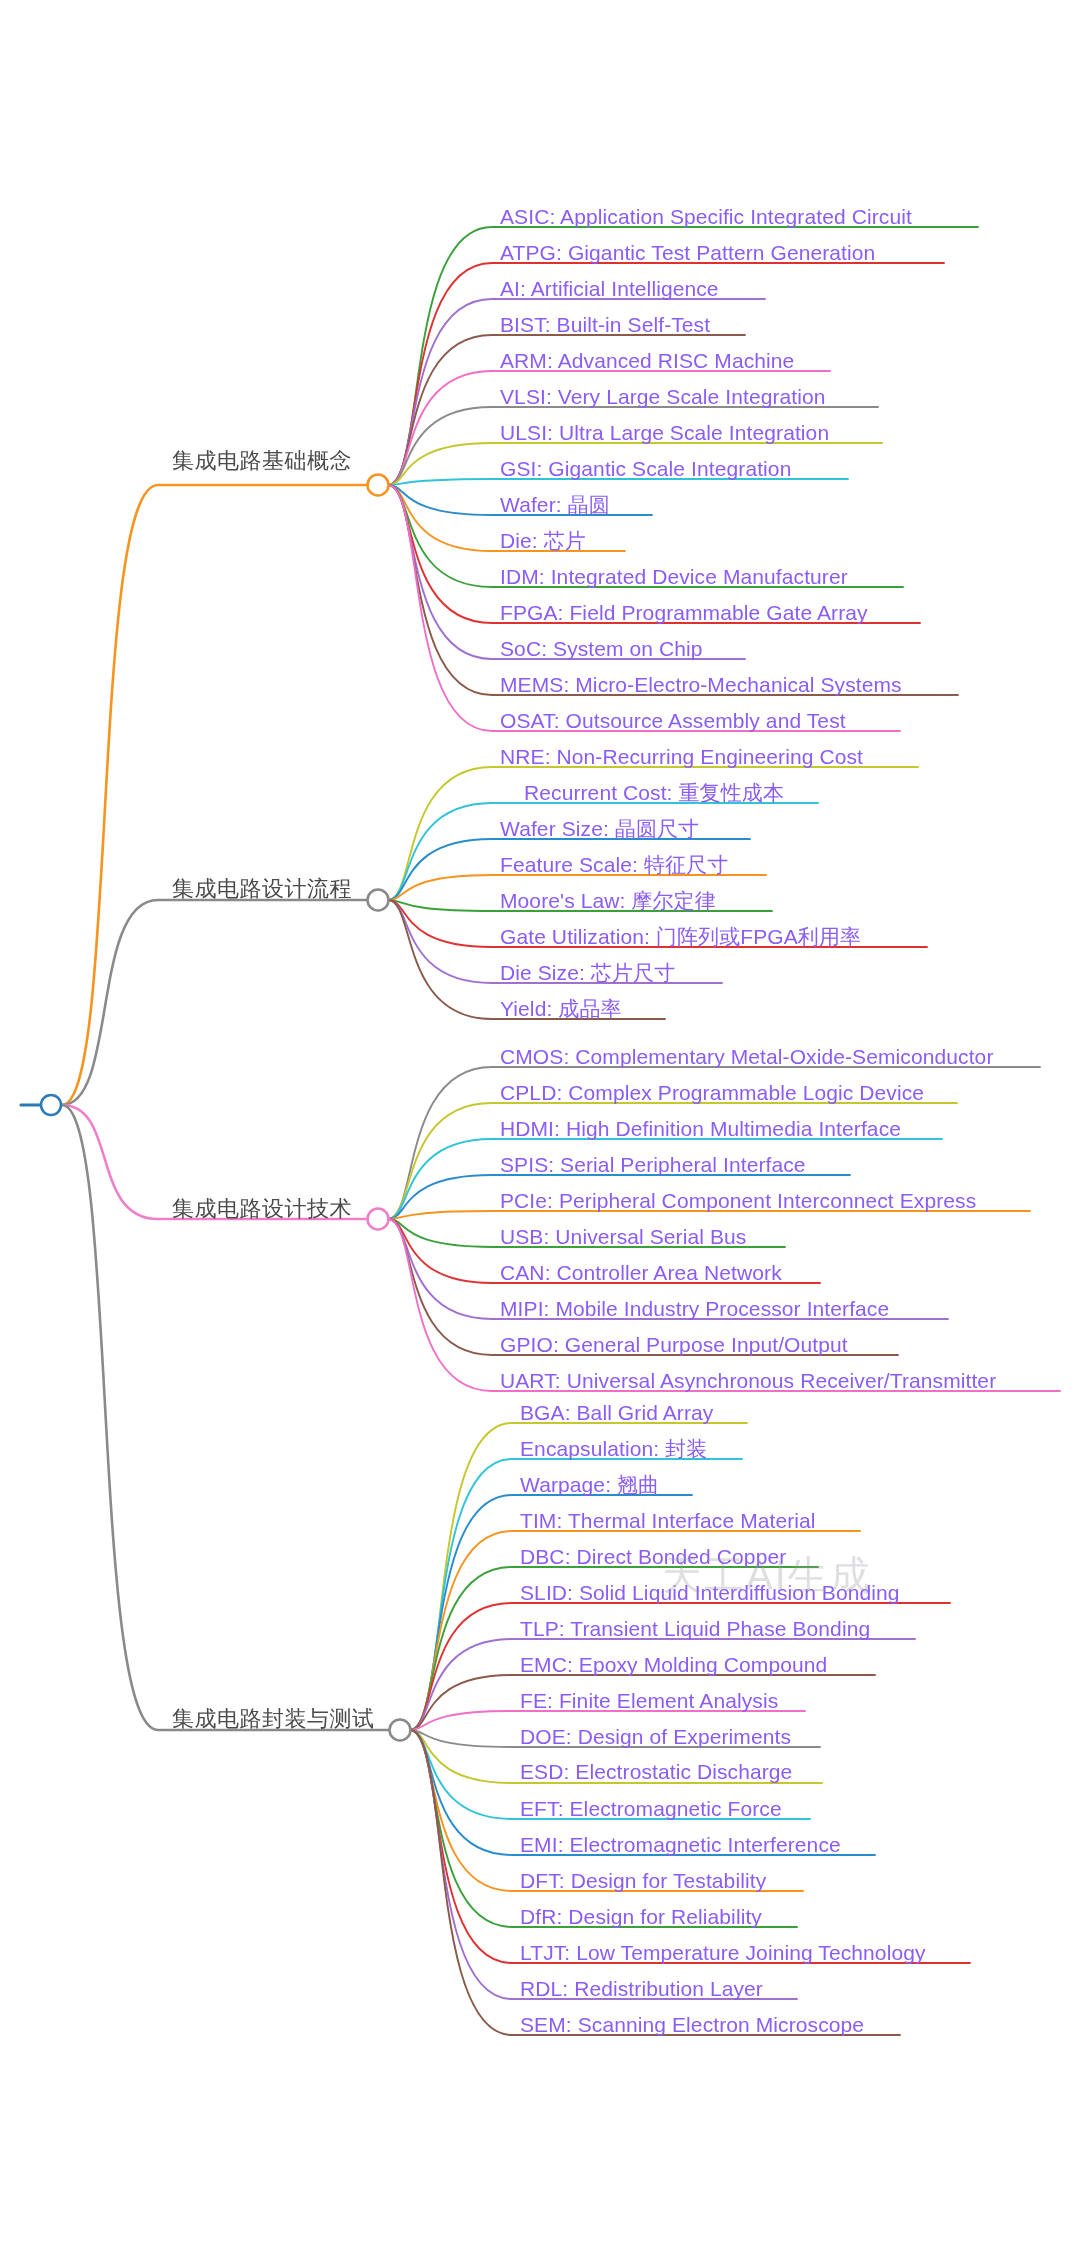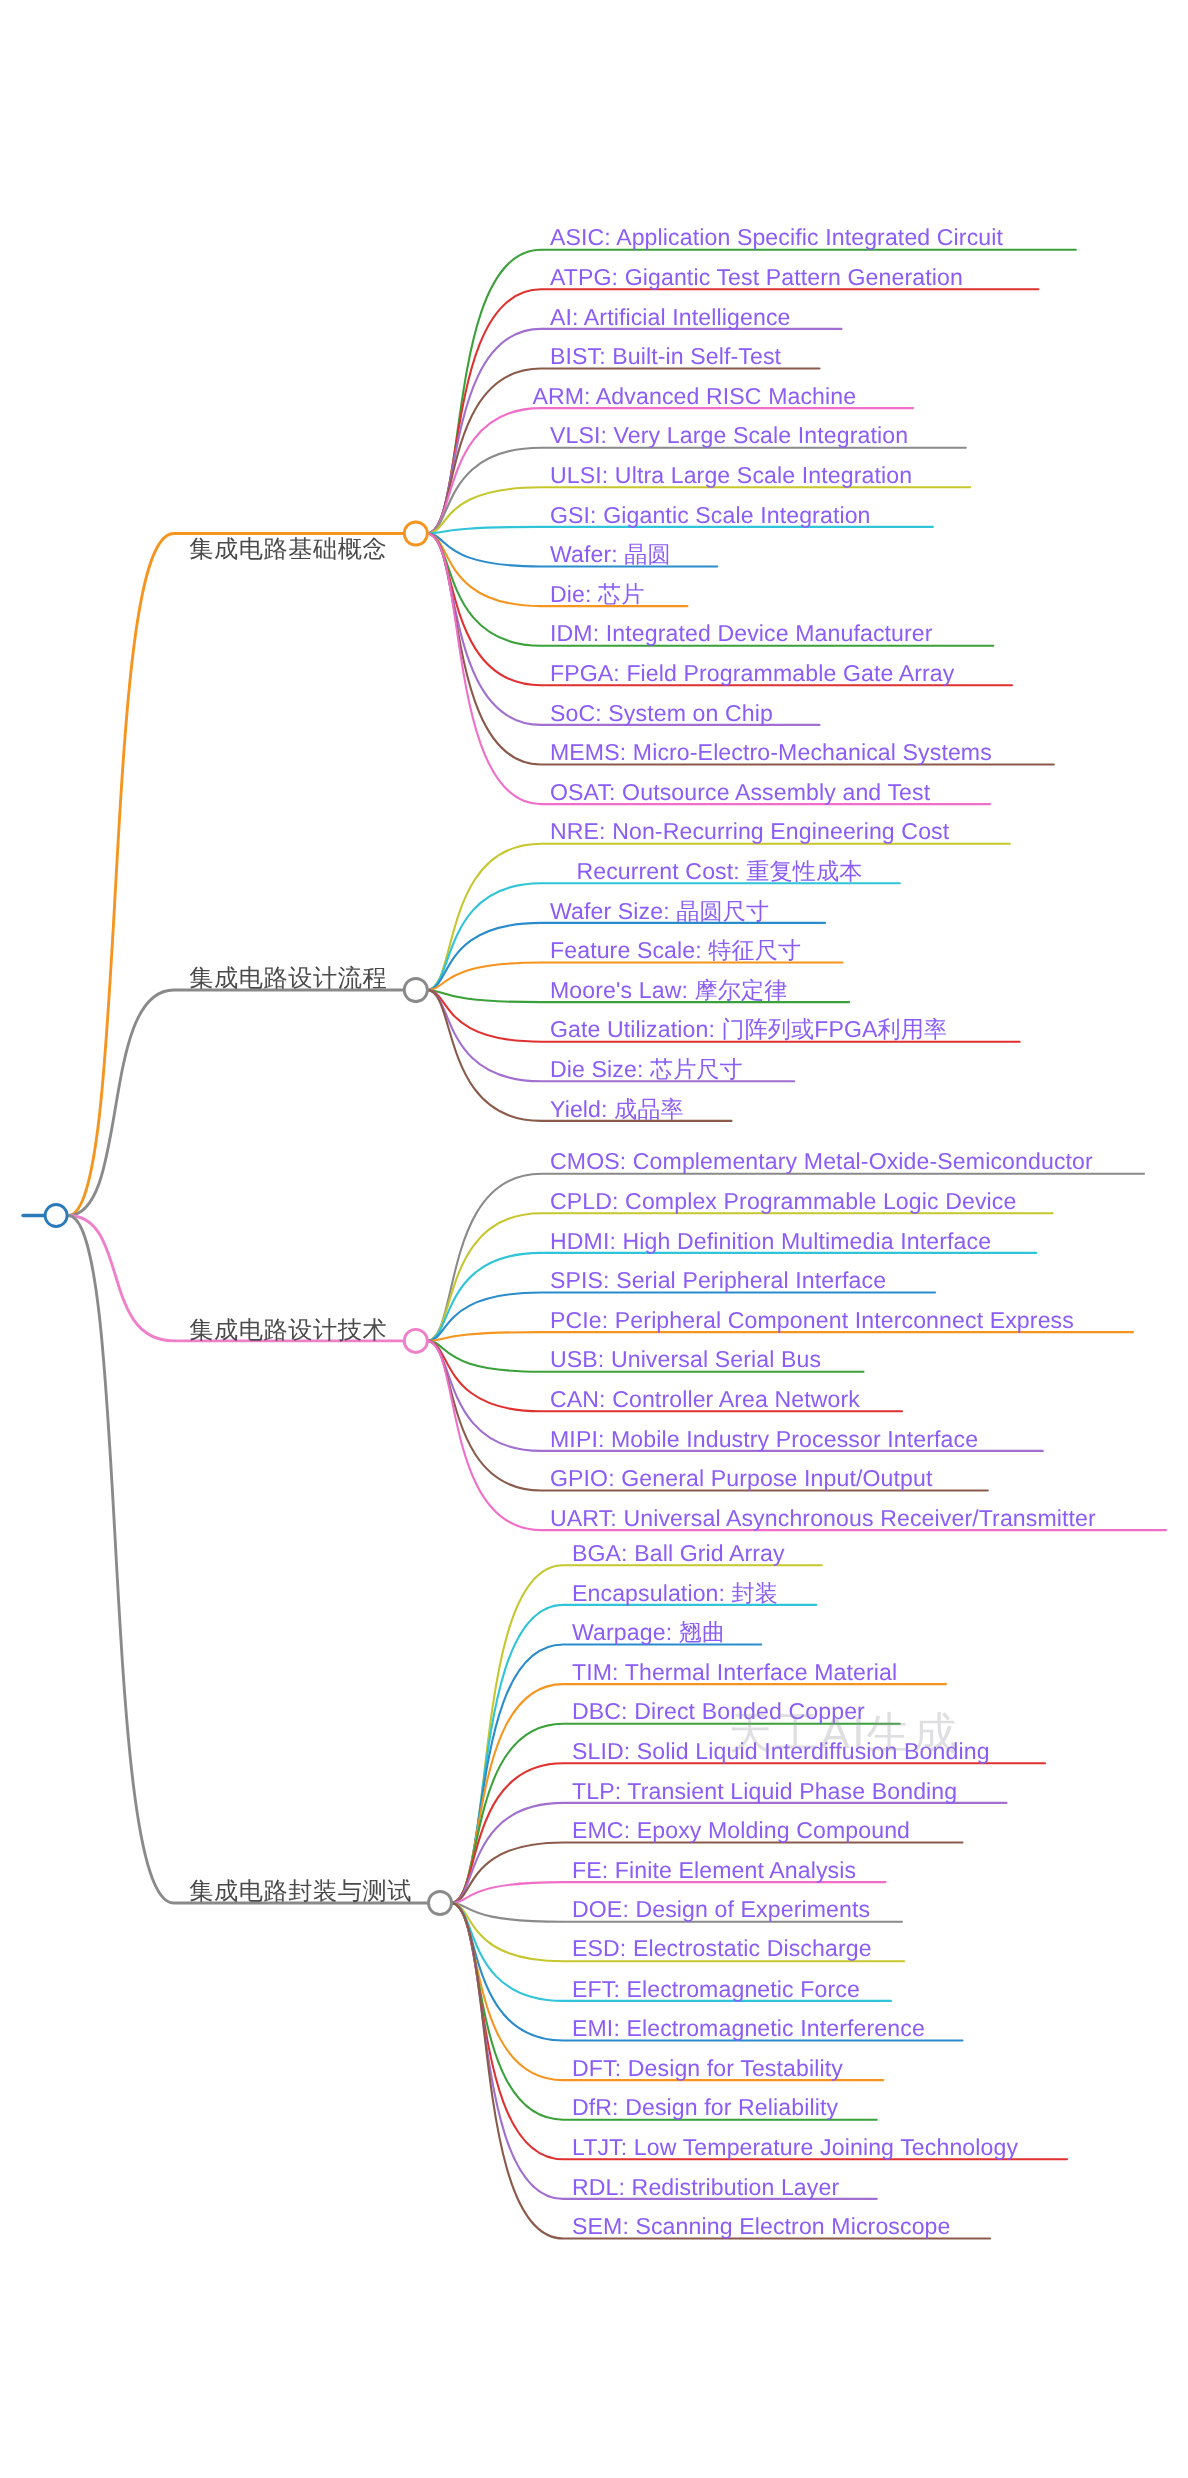--- a/index.html
+++ b/index.html
@@ -131,26 +131,26 @@
         <line x1="21" y1="1105" x2="41" y2="1105" stroke="#2b7bba" stroke-width="3.2" stroke-linecap="round"></line>
         <circle cx="51" cy="1105" r="10" fill="#ffffff" stroke="#2b7bba" stroke-width="2.6"></circle>
         <circle cx="378" cy="485" r="10.5" fill="#ffffff" stroke="#f5941e" stroke-width="2.6"></circle>
         <circle cx="378" cy="900" r="10.5" fill="#ffffff" stroke="#8a8a8a" stroke-width="2.6"></circle>
         <circle cx="378" cy="1219" r="10.5" fill="#ffffff" stroke="#ef7fc8" stroke-width="2.6"></circle>
         <circle cx="400" cy="1730" r="10.5" fill="#ffffff" stroke="#8a8a8a" stroke-width="2.6"></circle>
       </g>
   </svg>
 
   <div class="labels-layer" id="labels-layer">
-      <div class="branch-label" style="left: 172px; top: 486px;">集成电路基础概念</div>
+      <div class="branch-label" style="left: 172px; top: 448px;">集成电路基础概念</div>
       <div class="leaf-label" style="left: 500px; top: 205px;">ASIC: Application Specific Integrated Circuit</div>
       <div class="leaf-label" style="left: 500px; top: 241px;">ATPG: Gigantic Test Pattern Generation</div>
       <div class="leaf-label" style="left: 500px; top: 277px;">AI: Artificial Intelligence</div>
       <div class="leaf-label" style="left: 500px; top: 313px;">BIST: Built-in Self-Test</div>
-      <div class="leaf-label" style="left: 484px; top: 349px;">ARM: Advanced RISC Machine</div>
+      <div class="leaf-label" style="left: 500px; top: 349px;">ARM: Advanced RISC Machine</div>
       <div class="leaf-label" style="left: 500px; top: 385px;">VLSI: Very Large Scale Integration</div>
       <div class="leaf-label" style="left: 500px; top: 421px;">ULSI: Ultra Large Scale Integration</div>
       <div class="leaf-label" style="left: 500px; top: 457px;">GSI: Gigantic Scale Integration</div>
       <div class="leaf-label" style="left: 500px; top: 493px;">Wafer: 晶圆</div>
       <div class="leaf-label" style="left: 500px; top: 529px;">Die: 芯片</div>
       <div class="leaf-label" style="left: 500px; top: 565px;">IDM: Integrated Device Manufacturer</div>
       <div class="leaf-label" style="left: 500px; top: 601px;">FPGA: Field Programmable Gate Array</div>
       <div class="leaf-label" style="left: 500px; top: 637px;">SoC: System on Chip</div>
       <div class="leaf-label" style="left: 500px; top: 673px;">MEMS: Micro-Electro-Mechanical Systems</div>
       <div class="leaf-label" style="left: 500px; top: 709px;">OSAT: Outsource Assembly and Test</div>

